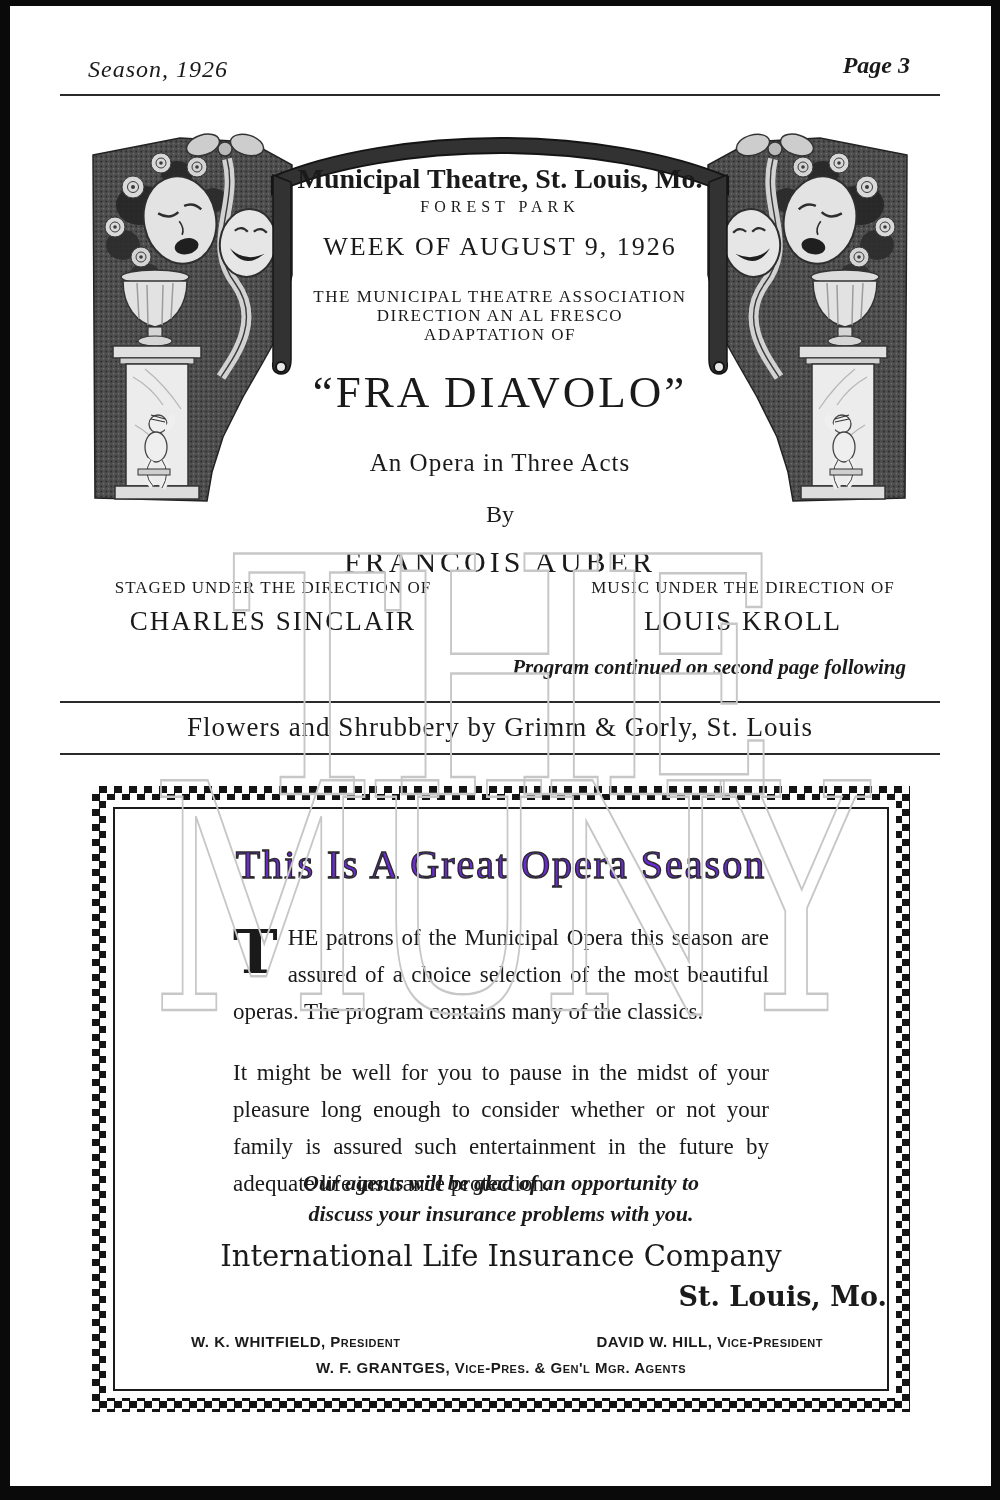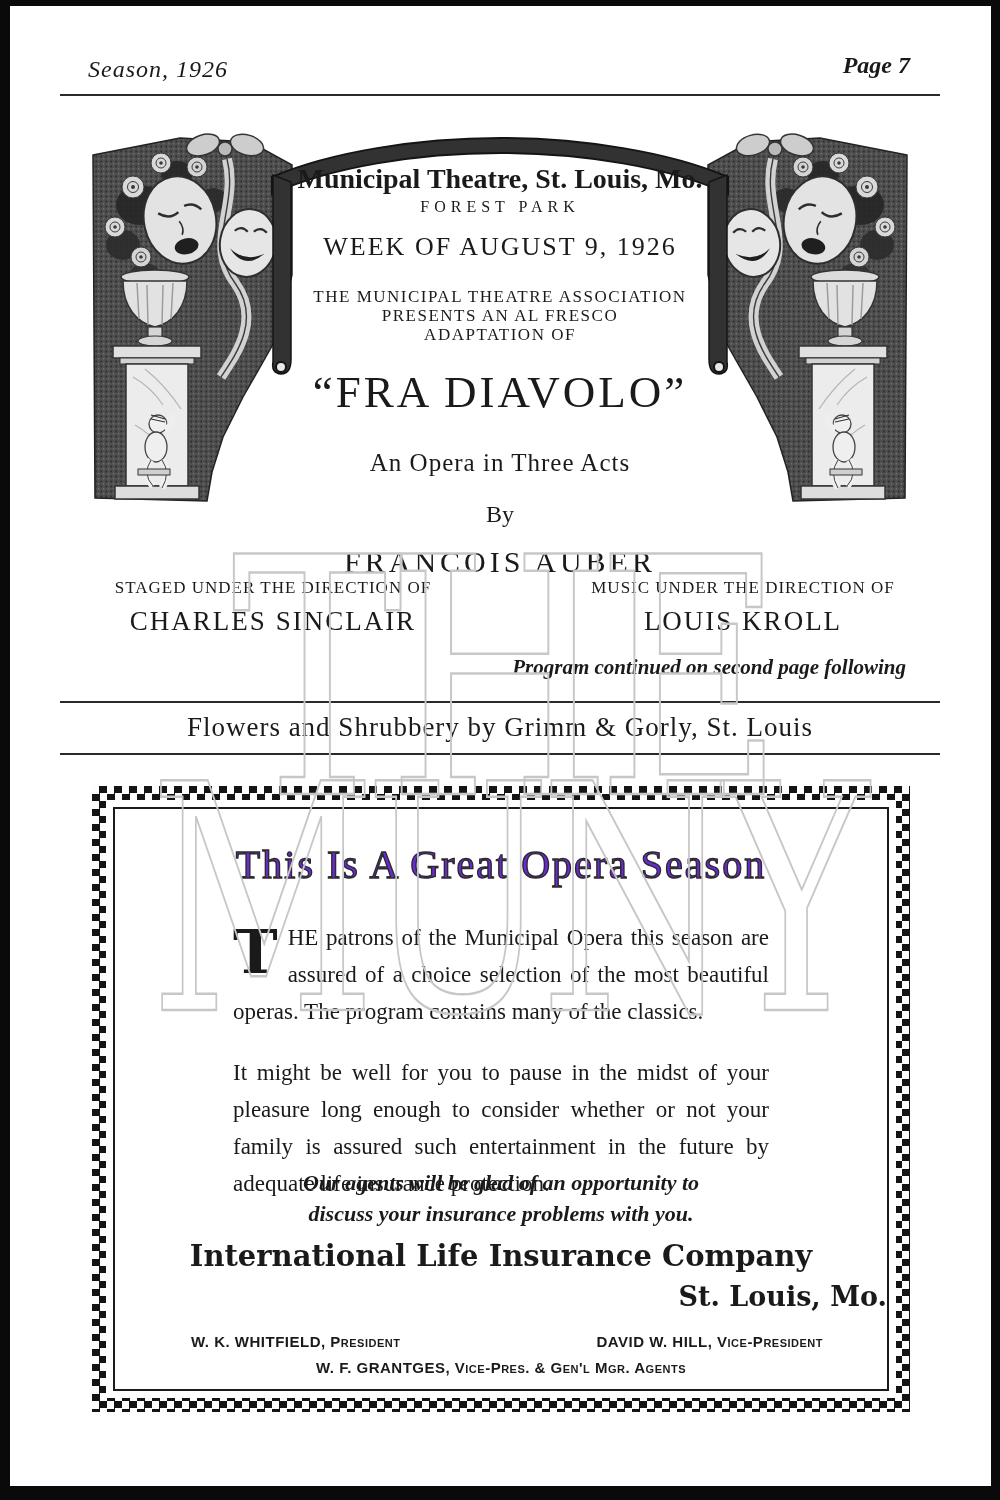--- a/index.html
+++ b/index.html
@@ -73,42 +73,42 @@
   .ad-line{border:2px solid #1b1b1b;height:100%;box-sizing:border-box;position:relative;}
   .ad-headline{
     position:absolute;left:0;top:32px;width:100%;text-align:center;
     font-size:40px;letter-spacing:2px;
     color:#6d28d9;-webkit-text-stroke:1.4px #2b2b2b;
   }
   .ad-body{position:absolute;left:118px;top:110px;width:536px;font-size:23px;line-height:37px;text-align:justify;}
   .dropcap{float:left;font-family:"DejaVu Serif", serif;font-weight:bold;font-size:60px;line-height:50px;margin:8px 10px 0 0;}
   .ad-para2{margin-top:24px;}
   .ad-cta{position:absolute;left:0;top:358px;width:100%;text-align:center;font-style:italic;font-weight:bold;font-size:22px;line-height:31px;}
-  .ad-company{position:absolute;left:0;top:430px;width:100%;text-align:center;font-family:"DejaVu Serif", serif;font-weight:bold;font-size:29px;}
+  .ad-company{position:absolute;left:0;top:430px;width:100%;text-align:center;font-family:"DejaVu Serif", serif;font-weight:normal;font-size:29px;}
   .ad-city{position:absolute;left:0;top:472px;width:100%;text-align:right;font-family:"DejaVu Serif", serif;font-weight:bold;font-size:27px;}
   .officer{position:absolute;font-family:"Liberation Sans", sans-serif;font-weight:bold;font-size:15px;letter-spacing:.5px;font-variant:small-caps;white-space:nowrap;}
   .off-left{left:76px;top:524px;}
   .off-right{right:64px;top:524px;}
   .off-center{left:0;top:550px;width:100%;text-align:center;}
 </style>
 </head>
 <body>
 
 <div class="page">
 
   <div class="wm wm1">THE</div>
   <div class="wm wm2">MUNY</div>
 
   <div class="frame top"></div>
   <div class="frame left"></div>
   <div class="frame right"></div>
   <div class="frame bottom"></div>
 
   <div class="season">Season, 1926</div>
-  <div class="pageno">Page 7</div>
+  <div class="pageno">Page 3</div>
   <div class="rule r1"></div>
 
   <div class="masthead">
 
     <svg class="deco l" viewBox="0 0 216 380">
       <defs>
         <pattern id="eg" width="5" height="5" patternUnits="userSpaceOnUse">
           <rect width="5" height="5" fill="#4e4e4e"></rect>
           <circle cx="1.2" cy="1.5" r="0.9" fill="#2b2b2b"></circle>
           <circle cx="3.6" cy="3.8" r="0.8" fill="#747474"></circle>
@@ -299,21 +299,21 @@
       <circle cx="13" cy="240" r="5" fill="#e8e8e8" stroke="#141414" stroke-width="2"></circle>
       <circle cx="451" cy="240" r="5" fill="#e8e8e8" stroke="#141414" stroke-width="2"></circle>
     </svg>
 
     <div class="mast-text">
       <div class="venue">Municipal Theatre, St. Louis, Mo.</div>
       <div class="park">FOREST PARK</div>
       <div class="week">WEEK OF AUGUST 9, 1926</div>
       <div class="assoc">
         <div>THE MUNICIPAL THEATRE ASSOCIATION</div>
-        <div>PRESENTS AN AL FRESCO</div>
+        <div>DIRECTION AN AL FRESCO</div>
         <div>ADAPTATION OF</div>
       </div>
       <div class="title">“FRA DIAVOLO”</div>
       <div class="subtitle">An Opera in Three Acts</div>
       <div class="by">By</div>
       <div class="composer">FRANCOIS AUBER</div>
     </div>
   </div>
 
   <div class="director staged">

